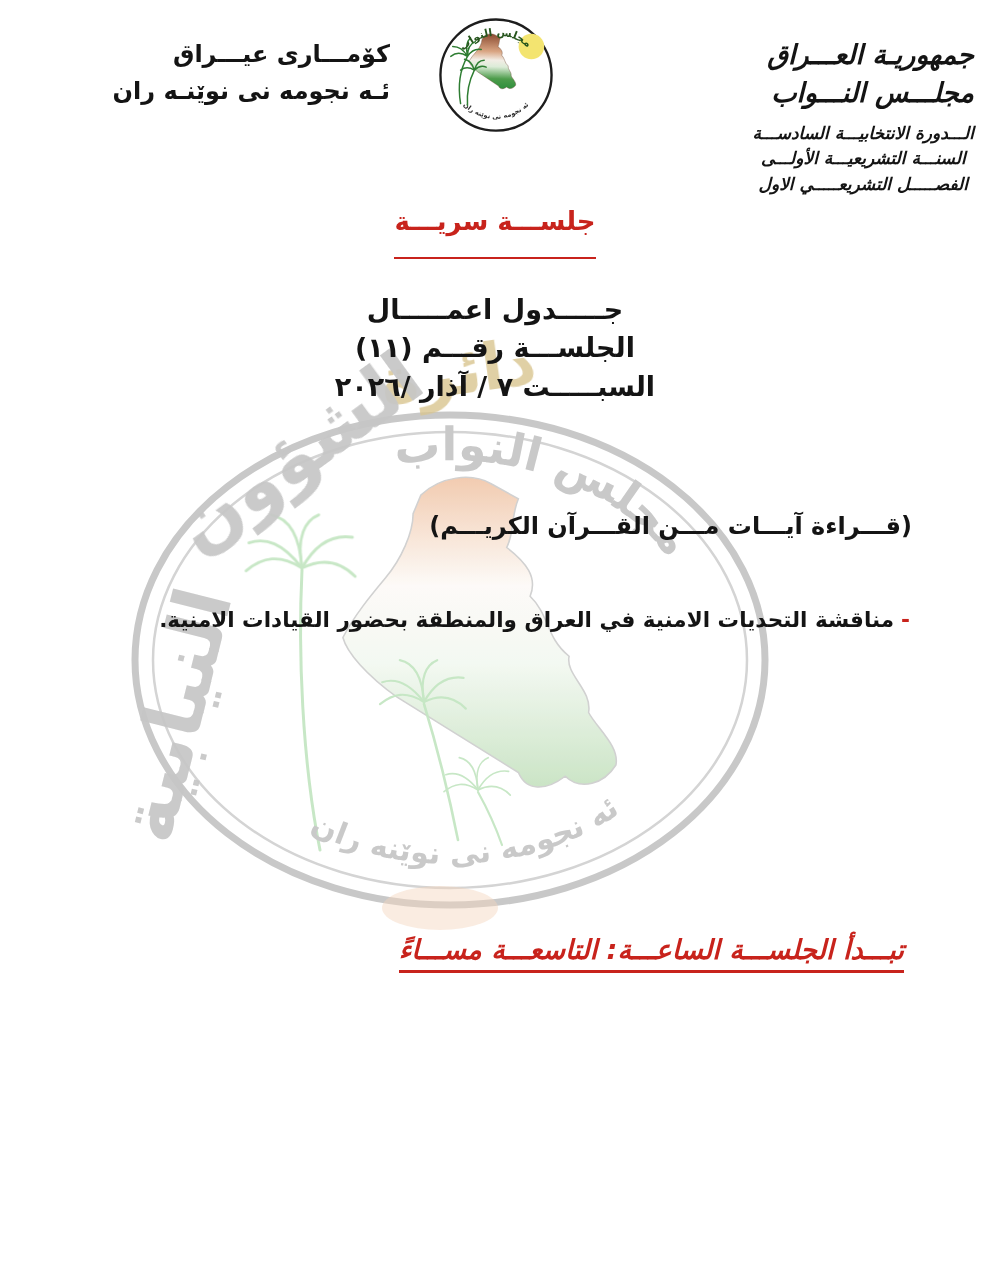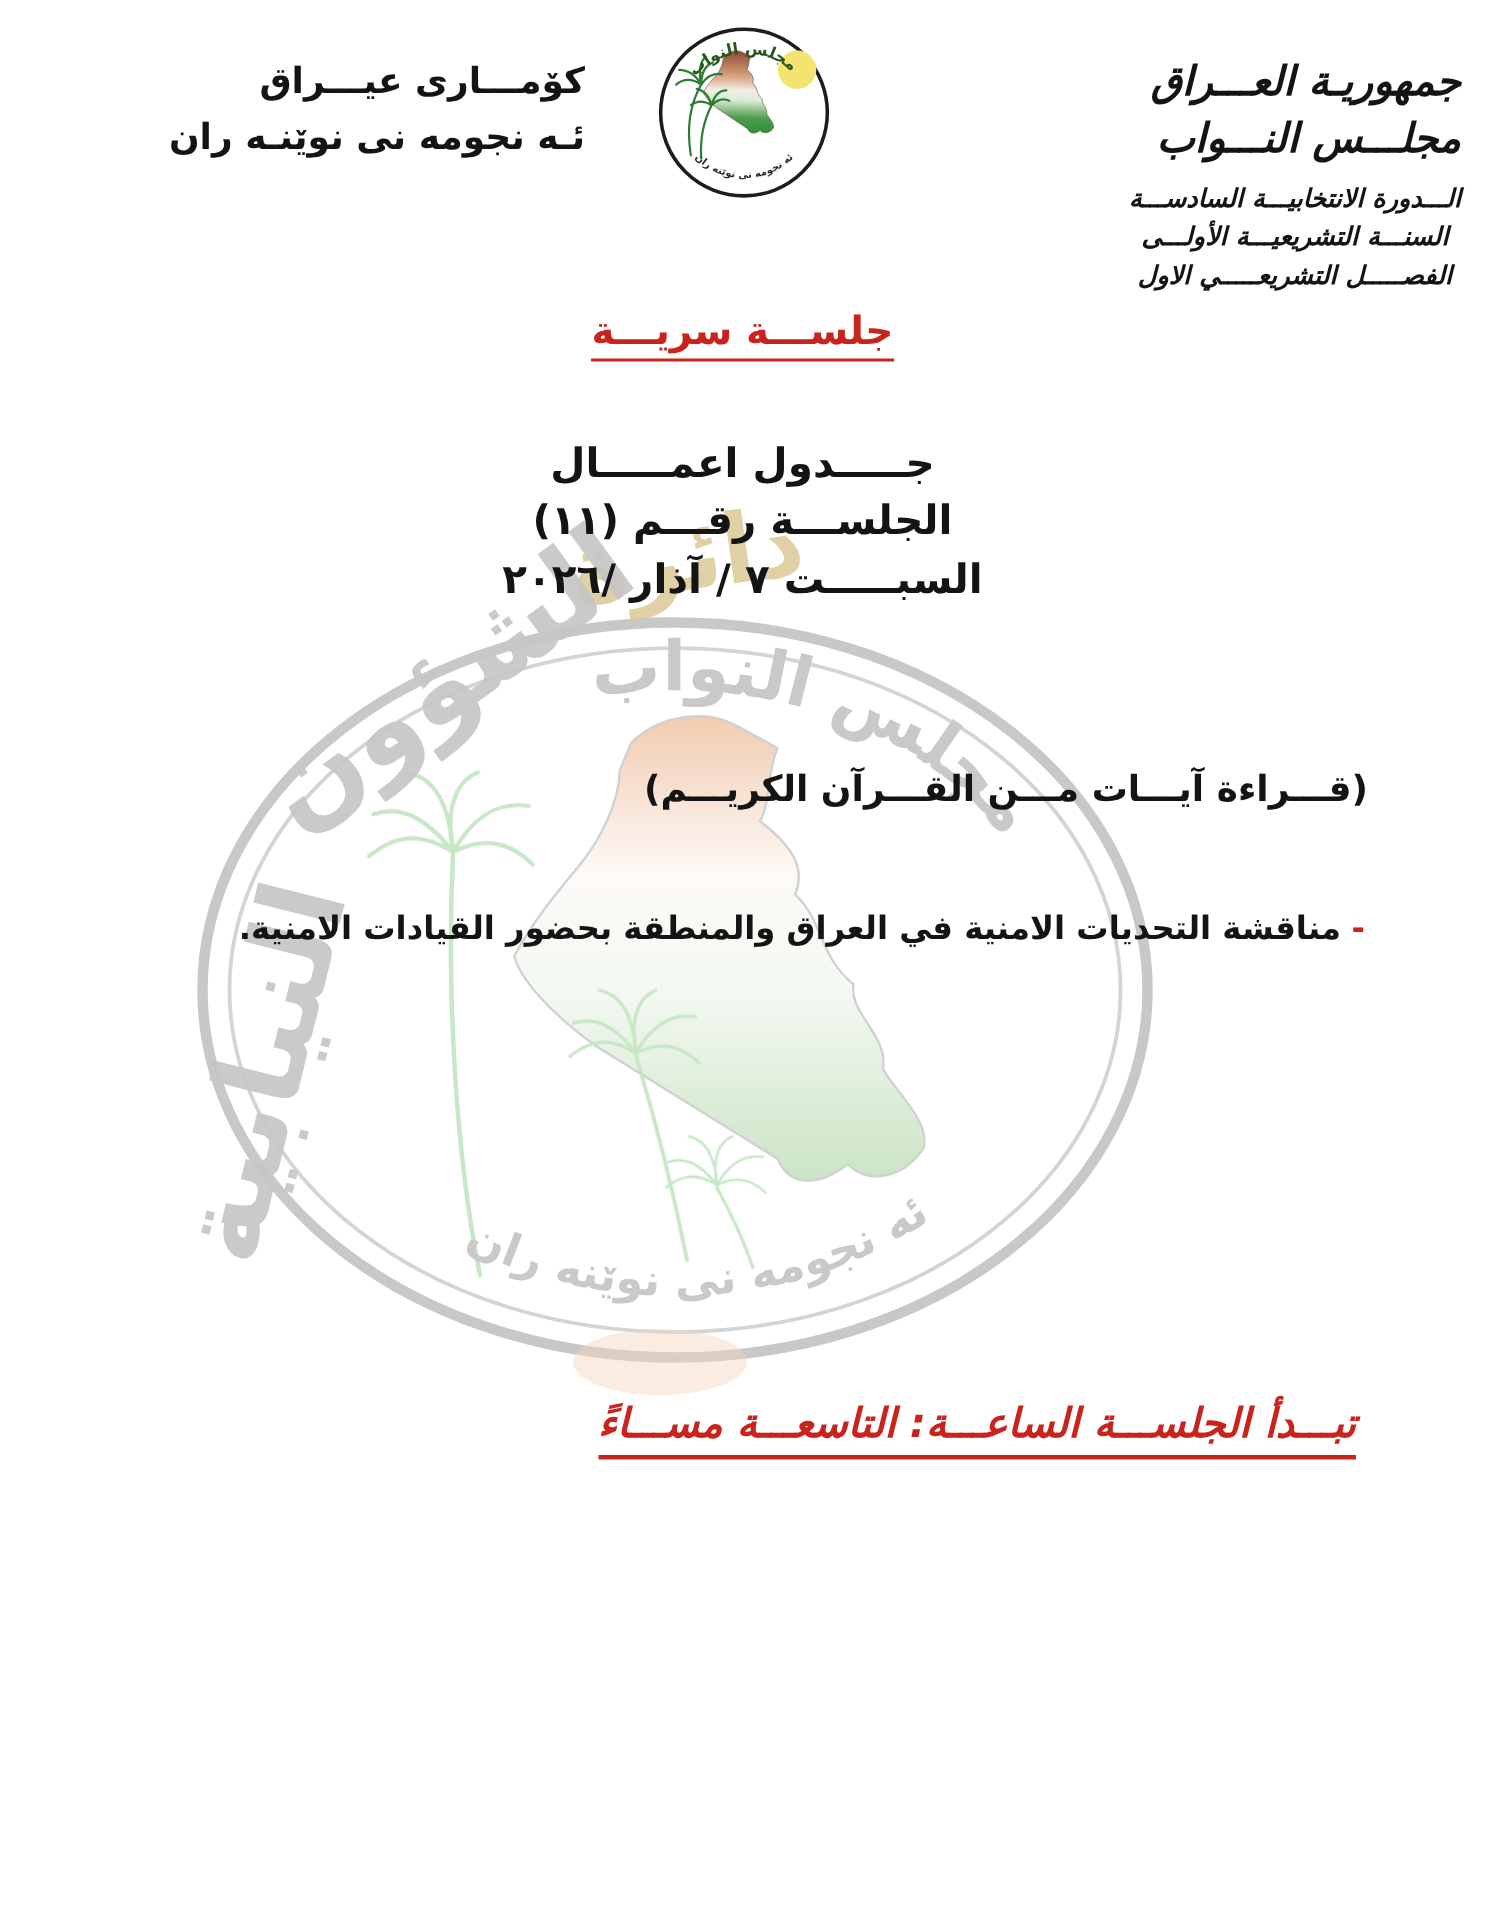--- a/index.html
+++ b/index.html
@@ -24,21 +24,21 @@
   .hr-small-group { margin-top:9px;text-align:center; }
   .hr-small { font-size:17px; font-weight:bold; line-height:1.5; }
   .header-left { position:absolute; top:36px; right:600px; direction:rtl; text-align:right; z-index:2; }
   .hl-line { font-size:24px; font-weight:bold; line-height:1.55; white-space:nowrap;margin-left:24px; }
   .logo { position:absolute; left:437px; top:12px; width:118px; height:130px; z-index:2; }
   .logo svg { width:100%; height:100%; }
   
   .session-title { position:absolute; top:206px; left:0; width:100%; text-align:center; z-index:2; }
   .underlined-red {
     color:#c8231c; font-weight:bold;
-    border-bottom:2.5px solid #c8231c; padding-bottom:3px;
+    border-bottom:2.5px solid #c8231c; padding-bottom:21px;
   }
   .session-title .underlined-red { font-size:26px; }
   .agenda {
     position:absolute; top:291px; left:0; width:100%; text-align:center; direction:rtl;
     font-size:27px; font-weight:bold; line-height:1.42; z-index:2;
   }
   .quran-line {
     position:absolute; top:512px; right:78px; direction:rtl;
     font-size:24px; font-weight:bold; z-index:2; white-space:nowrap;
   }

